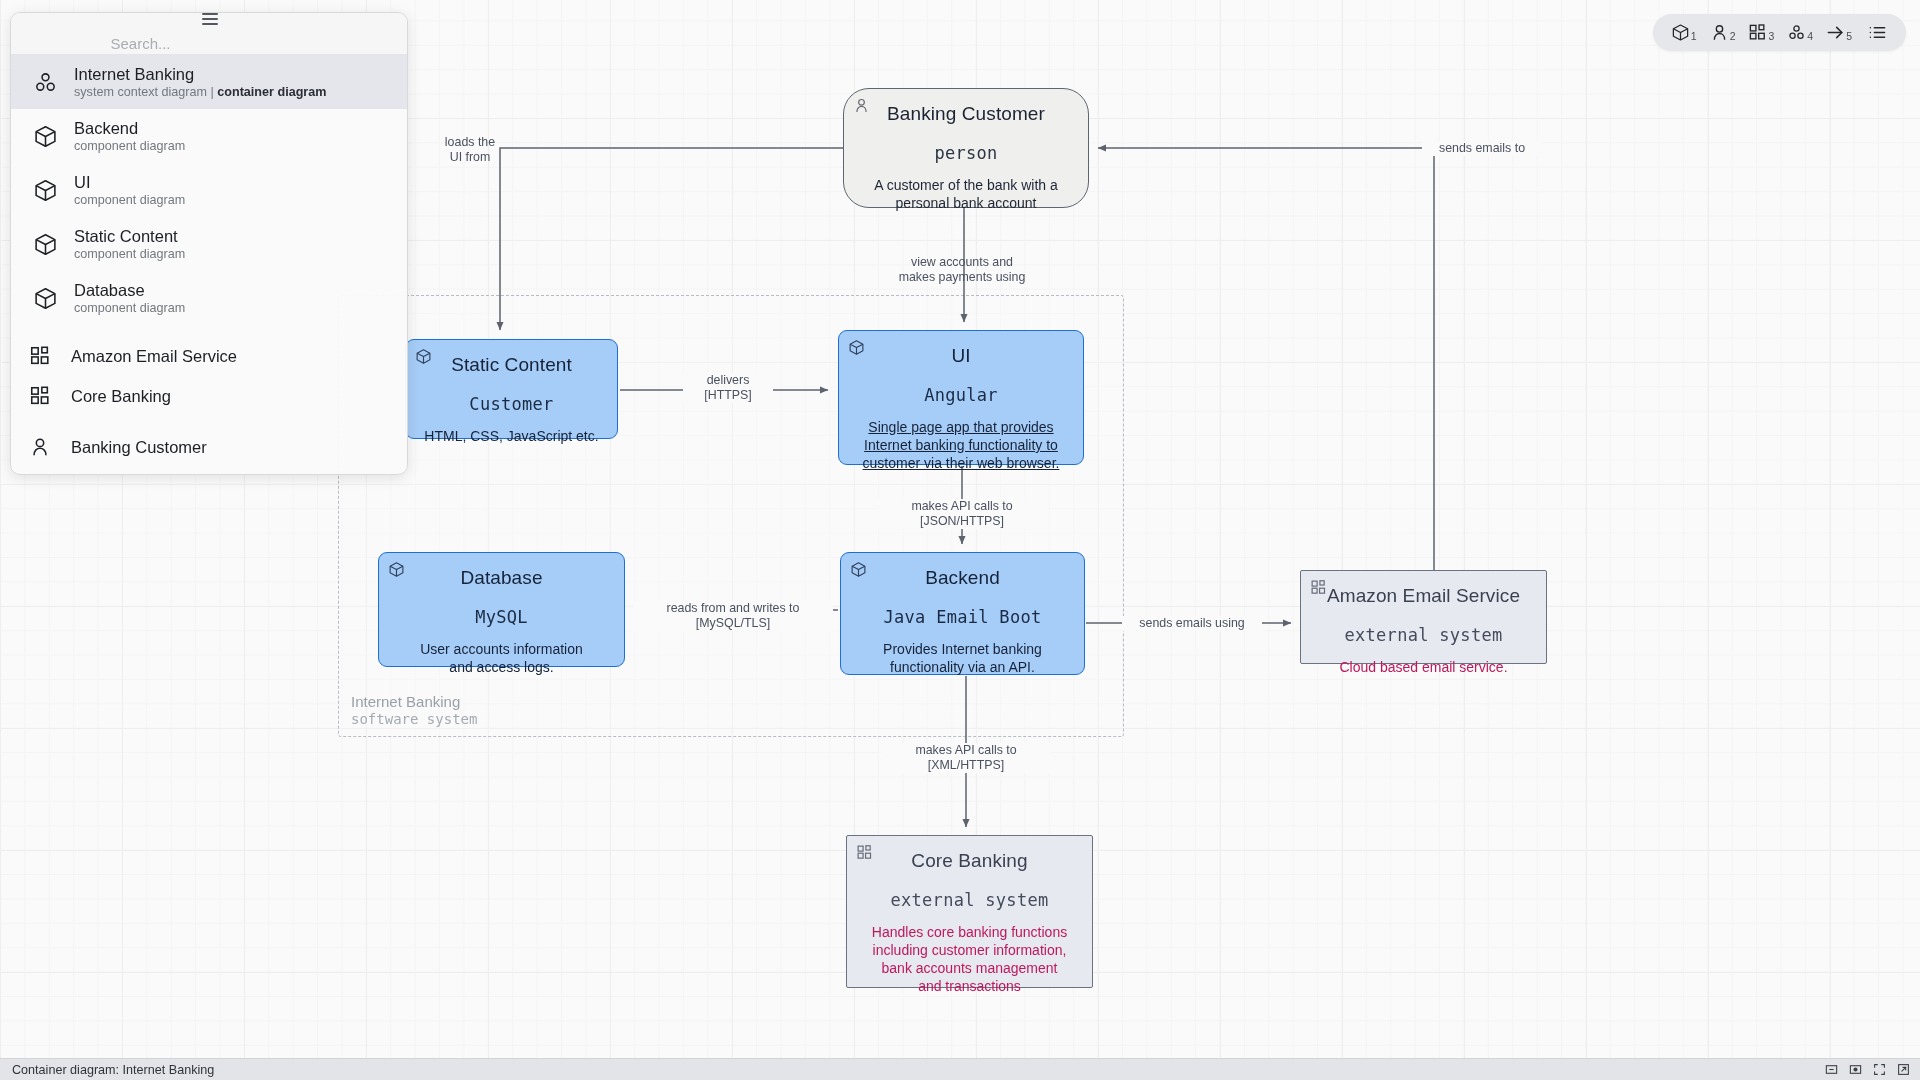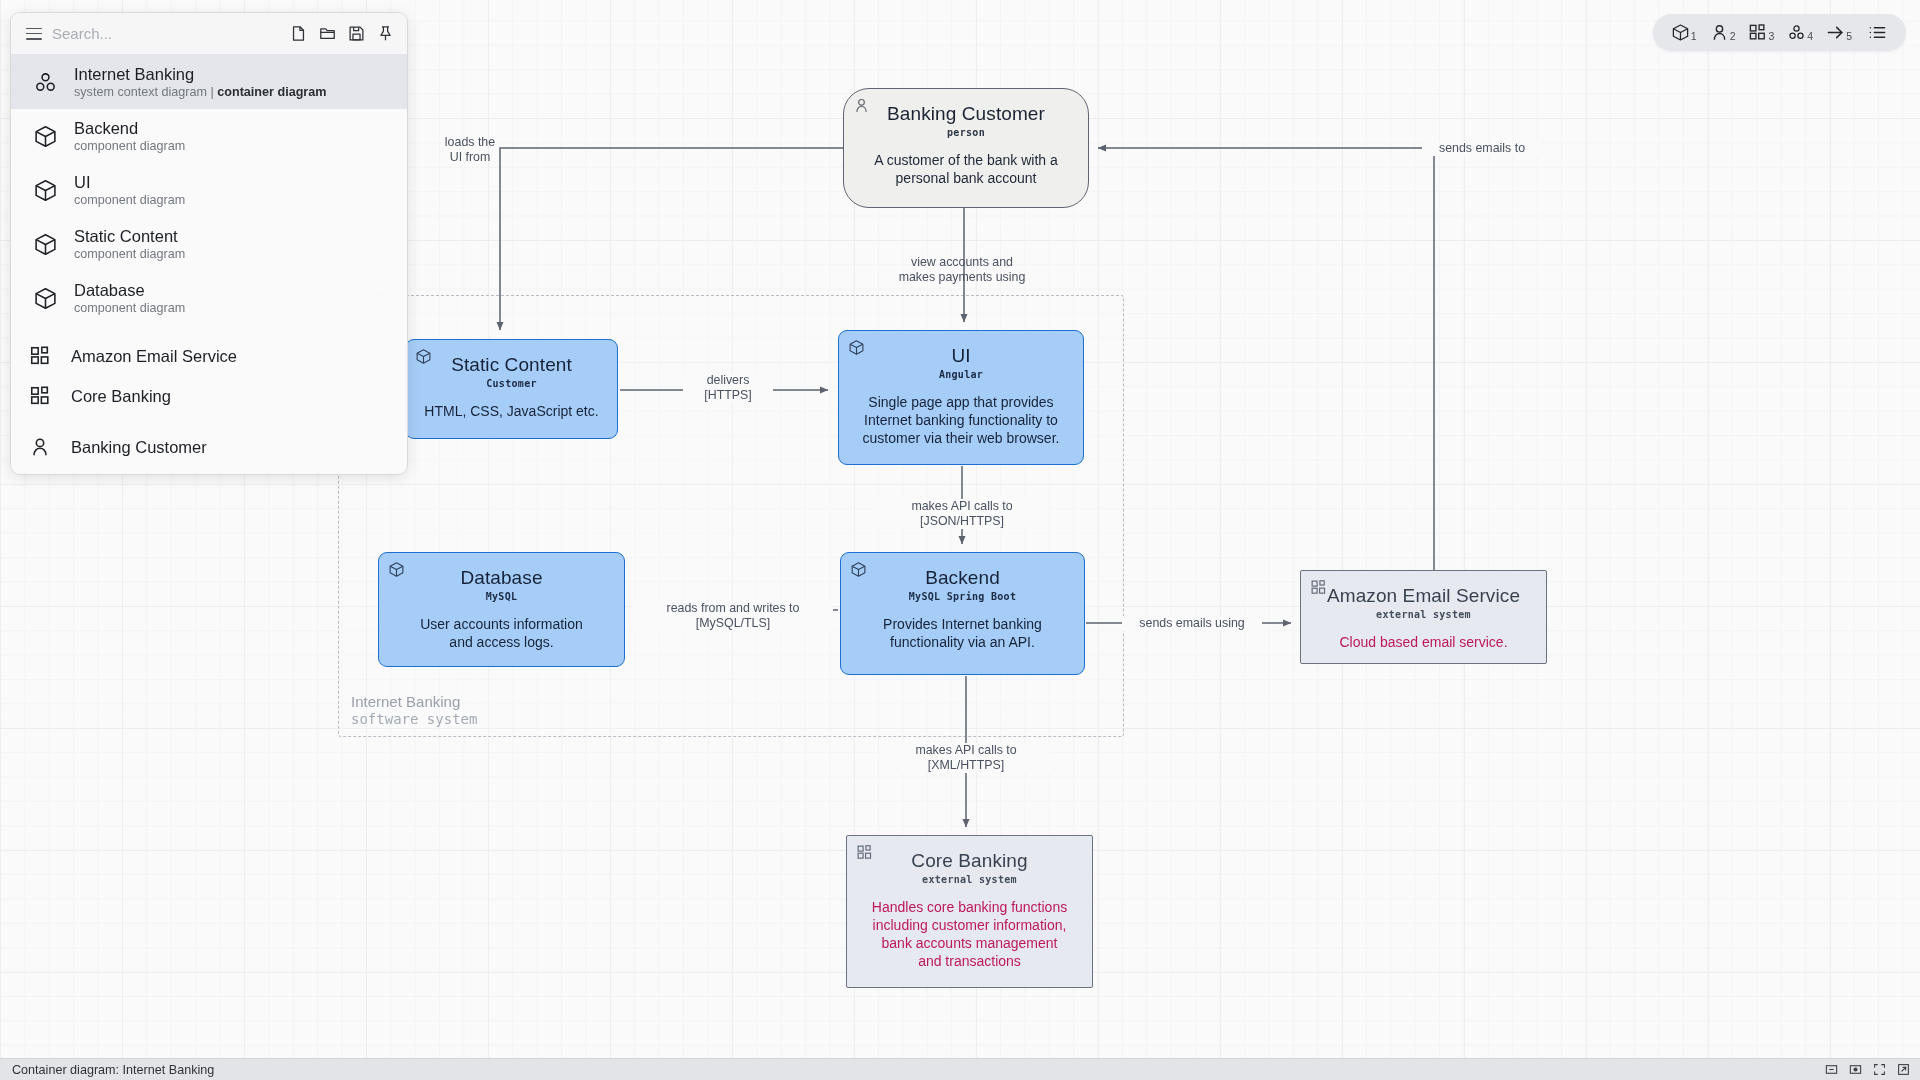--- a/index.html
+++ b/index.html
@@ -27,21 +27,21 @@
 
   
   .node {
     position: absolute;
     display: flex; flex-direction: column;
     align-items: center; justify-content: flex-start;
     text-align: center;
     padding: 14px 12px 10px 12px;
   }
   .node .n-title { font-size: 19px; color: #1c2433; line-height: 22px; letter-spacing: .1px; }
-  .node .n-tech  { font-family: "DejaVu Sans Mono", monospace; font-size: 10px; color: #2c3545; margin-top: 2px; letter-spacing: .3px; font-weight: bold;}
+  .node .n-tech  { font-family: "DejaVu Sans Mono", monospace; font-size: 17px; color: #2c3545; margin-top: 18px; letter-spacing: .3px;}
   .node .n-desc  { font-size: 14px; color: #1e2636; line-height: 18px; margin-top: 13px; }
   .node .n-icon  { position: absolute; top: 8px; left: 9px; width: 17px; height: 17px; opacity: .82; }
 
   .node.person {
     background: #efefed; border: 1.4px solid #5f6570; border-radius: 26px;
   }
   .node.container {
     background: #a6cdf7; border: 1.6px solid #1d6fd0; border-radius: 9px;
   }
   .node.container .n-title { color: #16233a; }
@@ -82,21 +82,21 @@
   #sidebar {
     position: absolute; left: 10px; top: 12px; width: 398px;
     background: rgba(250,250,250,0.955);
     border: 1px solid #d7d9dd; border-radius: 10px;
     box-shadow: 0 3px 14px rgba(0,0,0,.10);
     overflow: hidden;
   }
   #search-row {
     display: flex; align-items: center; gap: 10px;
     height: 42px; padding: 0 13px 0 15px;
-    background: #f6f6f7; border-bottom: 1px solid #e4e5e8;
+    background: #f6f6f7; border-bottom: 1px solid #e4e5e8; flex-direction: column;
   }
   #hamburger { width: 16px; height: 12px; display:flex; flex-direction:column; justify-content:space-between; flex:0 0 auto; cursor:pointer;}
   #hamburger i { display:block; height:1.6px; background:#55595f; border-radius:1px;}
   #search-input {
     flex: 1 1 auto; border: none; outline: none; background: transparent;
     font-family: "Liberation Sans", sans-serif; font-size: 15px; color: #2d3137;
   }
   #search-input::placeholder { color: #a9adb4; }
   #file-actions { display: flex; align-items: center; gap: 12px; flex: 0 0 auto; }
   #file-actions .fi { width: 17px; height: 17px; cursor: pointer; color: #2f3237; }
@@ -225,21 +225,21 @@
     <div class="node container" style="left:838px; top:330px; width:246px; height:135px;">
       <span class="n-icon">
         <svg viewBox="0 0 24 24" fill="none" stroke="#16233a" stroke-width="1.6" stroke-linejoin="round">
           <path d="M12,2.6 L21,7.3 L21,16.7 L12,21.4 L3,16.7 L3,7.3 z"></path>
             <path d="M3,7.3 L12,12 L21,7.3"></path>
             <path d="M12,12 L12,21.4"></path>
         </svg>
       </span>
       <span class="n-title">UI</span>
       <span class="n-tech">Angular</span>
-      <span class="n-desc" style="white-space:pre-line;">Single page app that provides
+      <span class="n-desc" style="white-space:pre-line;text-decoration:underline;">Single page app that provides
 Internet banking functionality to
 customer via their web browser.</span>
     </div>
 
     <div class="node container" style="left:378px; top:552px; width:247px; height:115px;">
       <span class="n-icon">
         <svg viewBox="0 0 24 24" fill="none" stroke="#16233a" stroke-width="1.6" stroke-linejoin="round">
           <path d="M12,2.6 L21,7.3 L21,16.7 L12,21.4 L3,16.7 L3,7.3 z"></path>
             <path d="M3,7.3 L12,12 L21,7.3"></path>
             <path d="M12,12 L12,21.4"></path>
@@ -253,21 +253,21 @@
 
     <div class="node container" style="left:840px; top:552px; width:245px; height:123px;">
       <span class="n-icon">
         <svg viewBox="0 0 24 24" fill="none" stroke="#16233a" stroke-width="1.6" stroke-linejoin="round">
           <path d="M12,2.6 L21,7.3 L21,16.7 L12,21.4 L3,16.7 L3,7.3 z"></path>
             <path d="M3,7.3 L12,12 L21,7.3"></path>
             <path d="M12,12 L12,21.4"></path>
         </svg>
       </span>
       <span class="n-title">Backend</span>
-      <span class="n-tech">MySQL Spring Boot</span>
+      <span class="n-tech">Java Email Boot</span>
       <span class="n-desc" style="white-space:pre-line;">Provides Internet banking
 functionality via an API.</span>
     </div>
 
     <div class="node external" style="left:1300px; top:570px; width:247px; height:94px;">
       <span class="n-icon">
         <svg viewBox="0 0 24 24" fill="none" stroke="#4a5161" stroke-width="1.7">
           <rect x="3" y="3" width="7" height="7"></rect>
             <rect x="3" y="13" width="7" height="7"></rect>
           <rect x="13.5" y="13" width="7" height="7"></rect>

